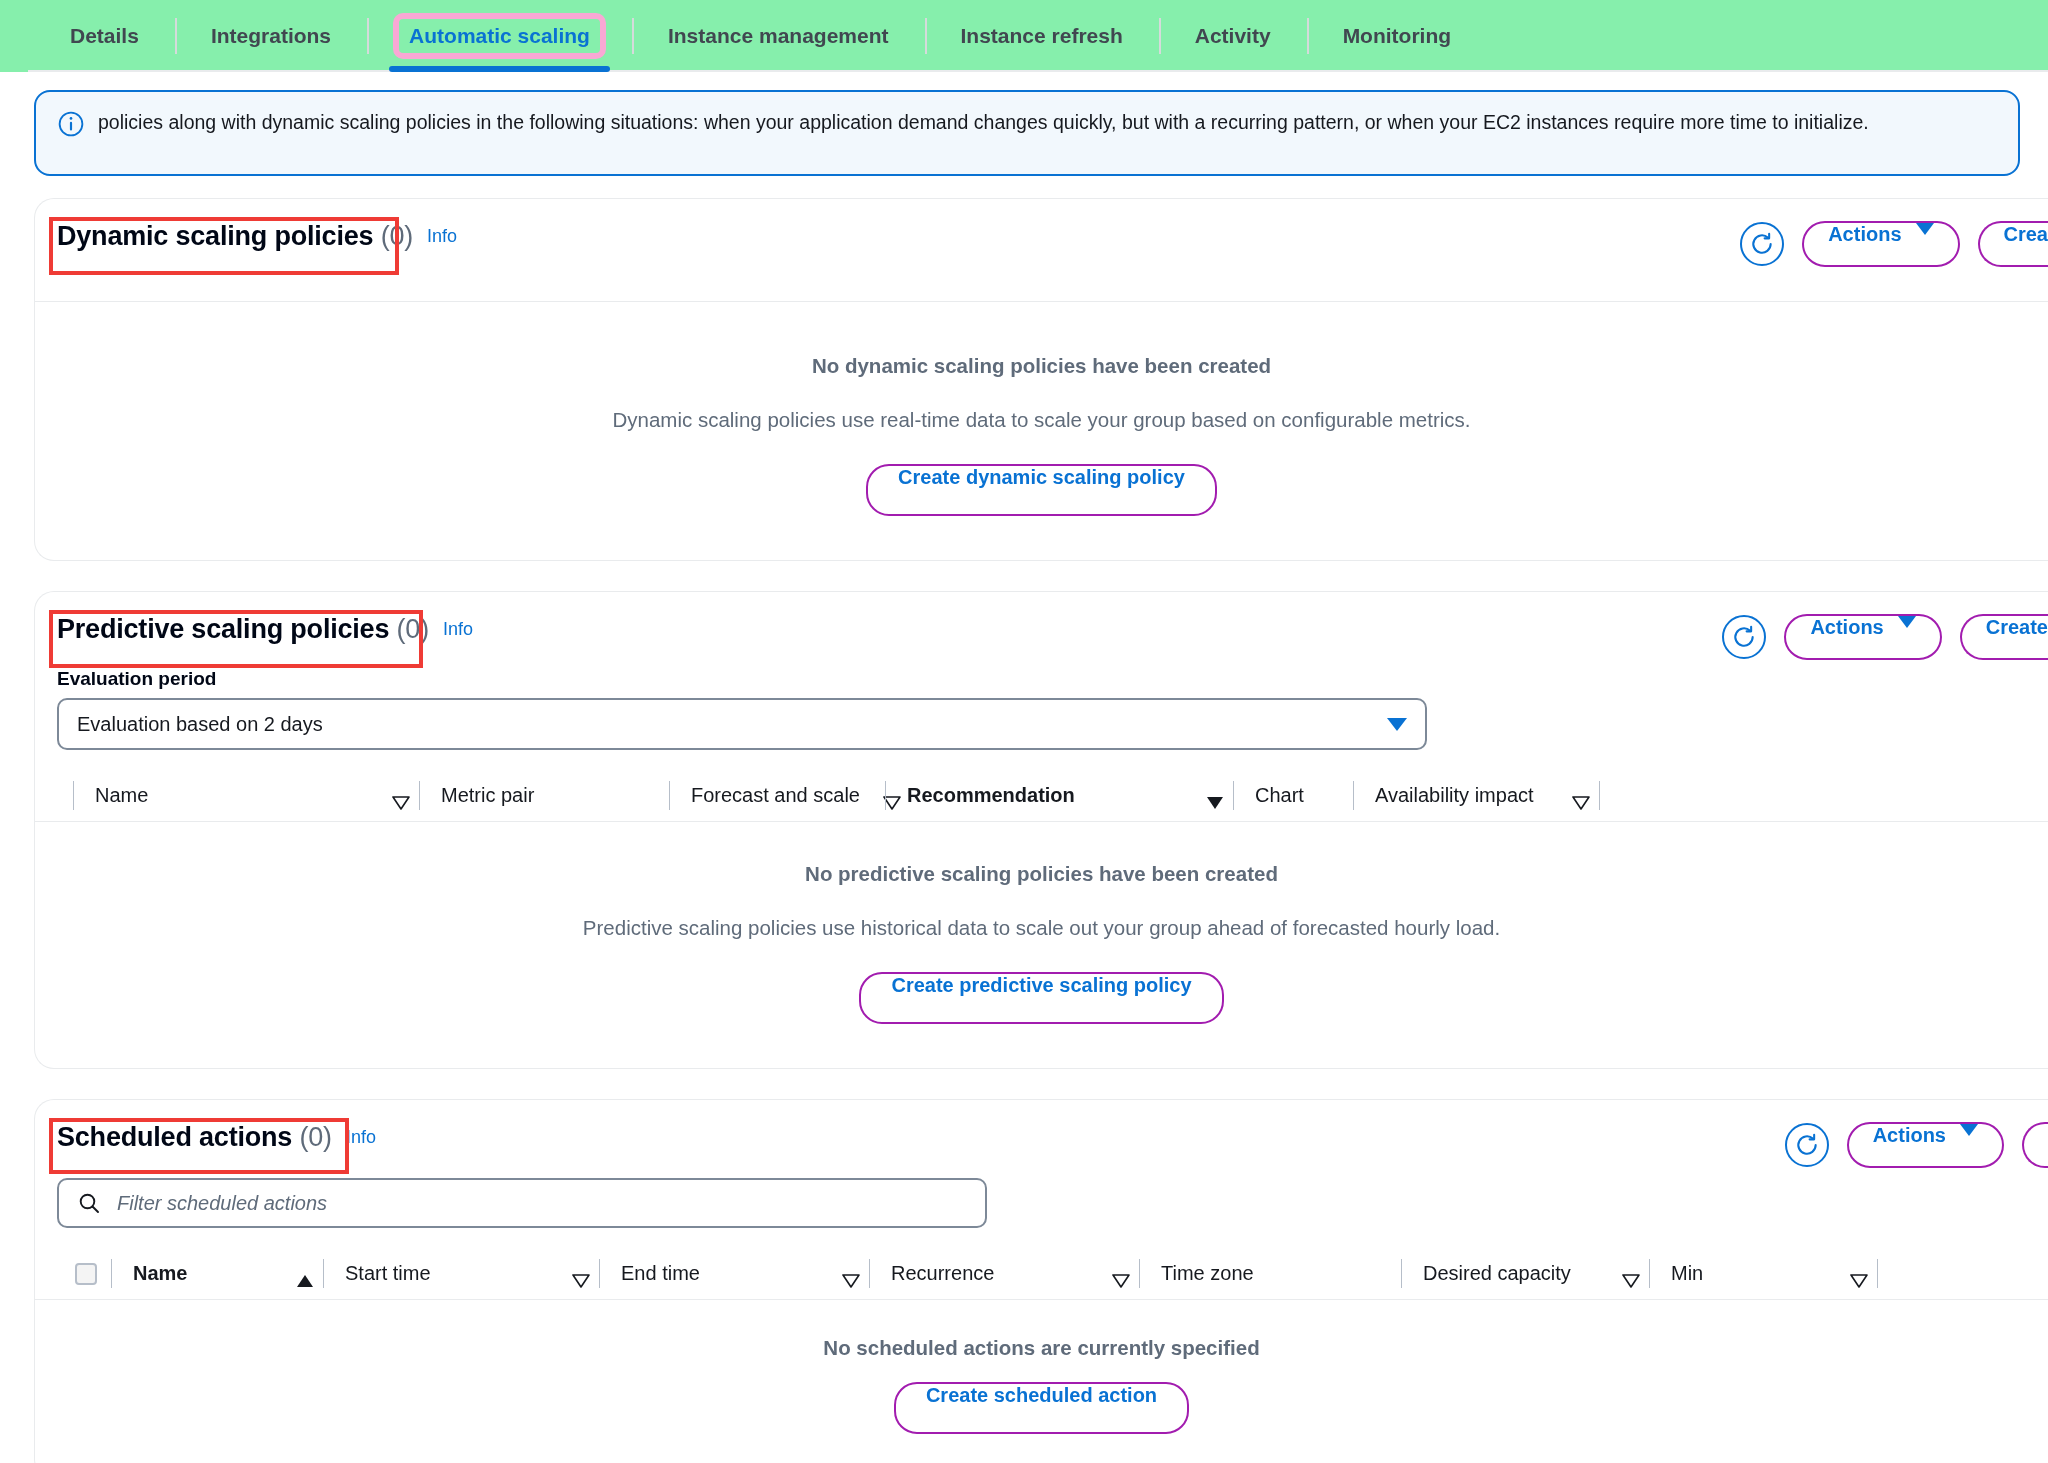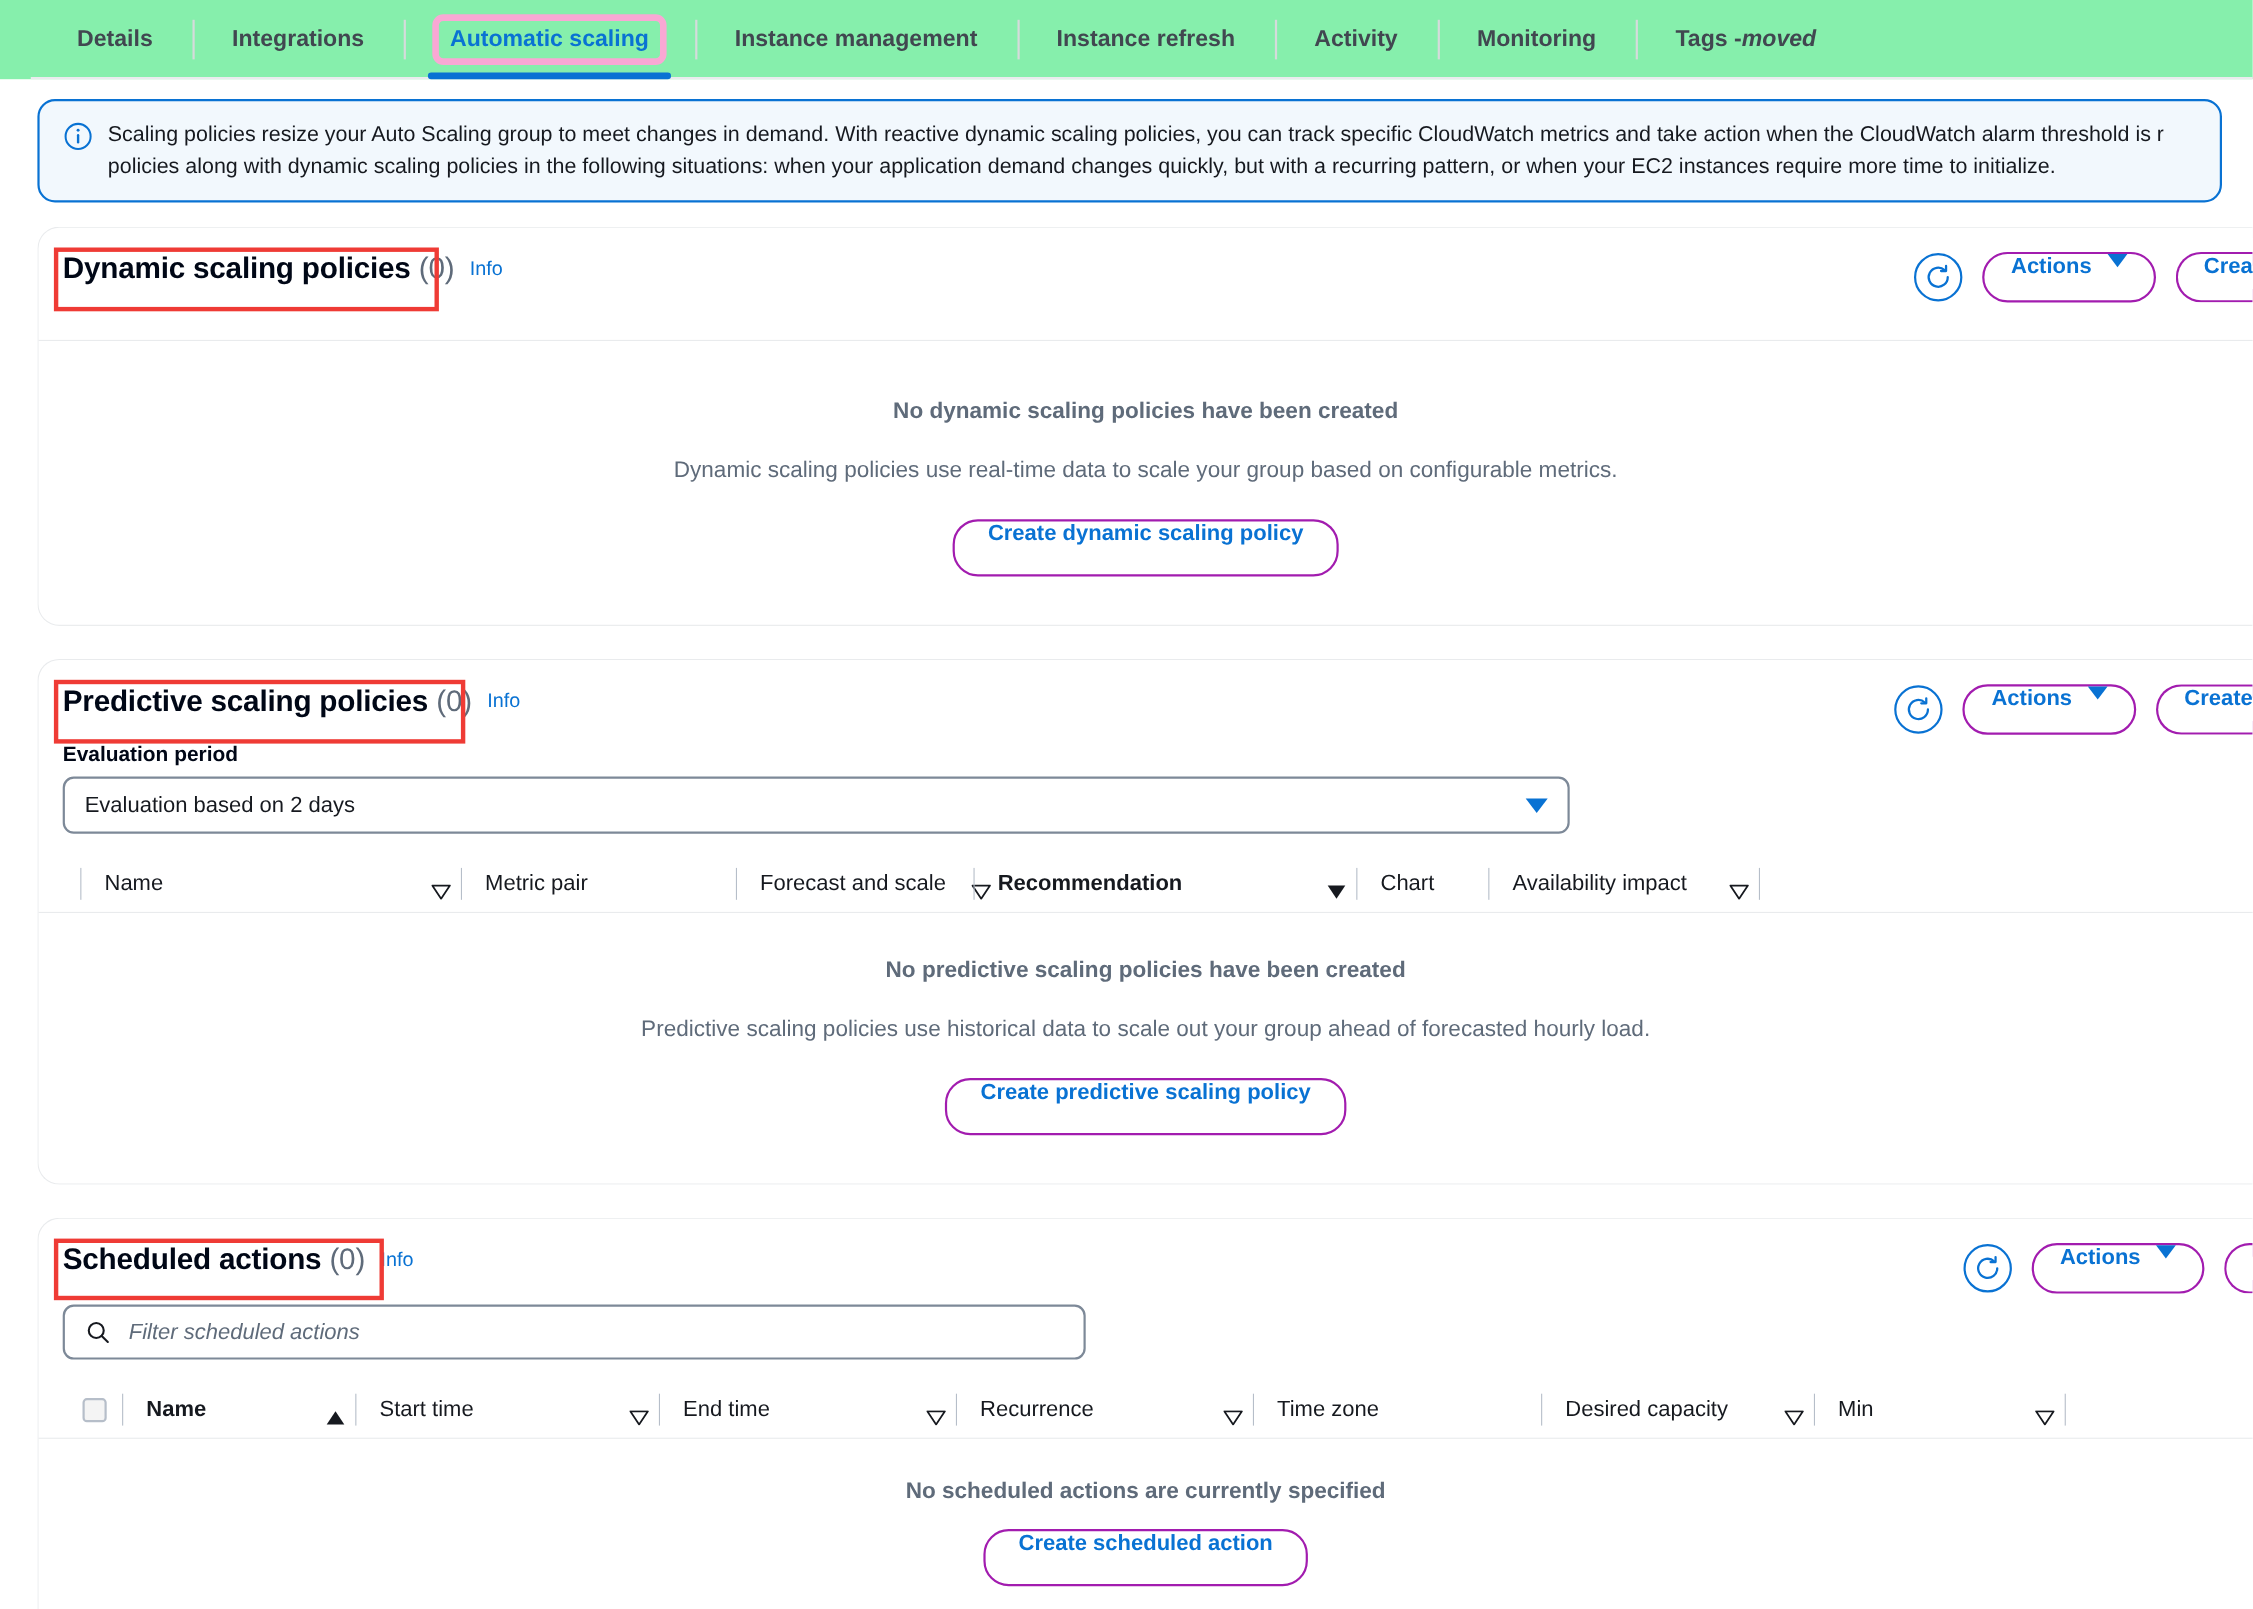--- a/index.html
+++ b/index.html
@@ -286,38 +286,31 @@
   </div>
   <div class="tab">
     <span class="tab-inner">Instance refresh</span>
   </div>
   <div class="tab">
     <span class="tab-inner">Activity</span>
   </div>
   <div class="tab">
     <span class="tab-inner">Monitoring</span>
   </div>
-  <div class="tab">
-    <span class="tab-inner">
-      <span>Tags - </span>
-        <span class="ital">moved</span>
-    </span>
-  </div>
 </div>
 
 <div class="alert">
   <span class="alert-icon">
     <svg width="26" height="26" viewBox="0 0 24 24">
       <circle cx="12" cy="12" r="10.5" fill="none" stroke="#0972d3" stroke-width="1.7"></circle>
       <circle cx="12" cy="6.9" r="1.25" fill="#0972d3"></circle>
       <rect x="11" y="10" width="2" height="8" rx="1" fill="#0972d3"></rect>
     </svg>
   </span>
   <div>
-    <div class="alert-text">Scaling policies resize your Auto Scaling group to meet changes in demand. With reactive dynamic scaling policies, you can track specific CloudWatch metrics and take action when the CloudWatch alarm threshold is r</div>
     <div class="alert-text">policies along with dynamic scaling policies in the following situations: when your application demand changes quickly, but with a recurring pattern, or when your EC2 instances require more time to initialize.</div>
   </div>
 </div>
 
 <div class="card dyn">
   <div class="redbox" style="left:14px; top:18px; width:350px; height:58px;"></div>
 
   <div class="card-header">
     <div class="hdr-left">
       <div class="hdr-title">

